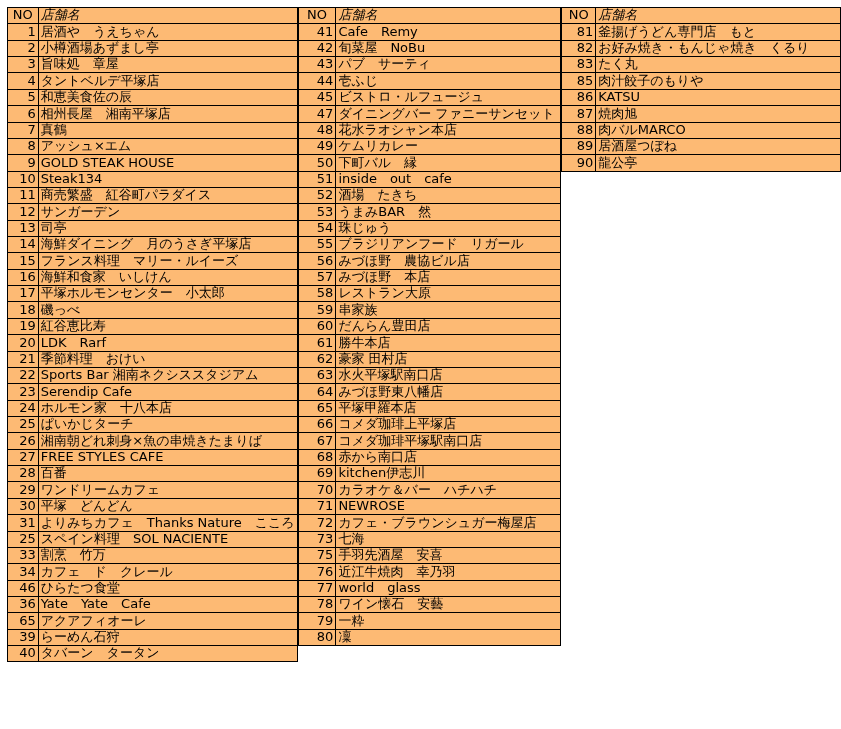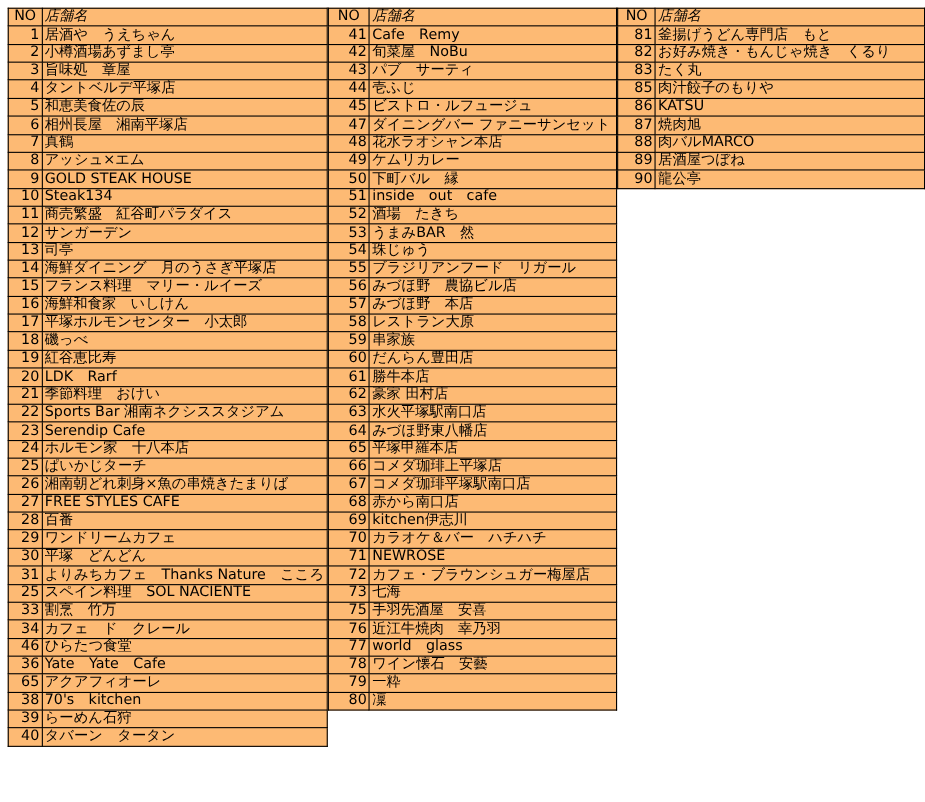--- a/index.html
+++ b/index.html
@@ -212,24 +212,20 @@
           </tr>
           <tr>
             <td class="no-cell">36</td>
             <td class="name-cell">Yate　Yate　Cafe</td>
           </tr>
           <tr>
             <td class="no-cell">65</td>
             <td class="name-cell">アクアフィオーレ</td>
           </tr>
           <tr>
-            <td class="no-cell">38</td>
-            <td class="name-cell">70's　kitchen</td>
-          </tr>
-          <tr>
             <td class="no-cell">39</td>
             <td class="name-cell">らーめん石狩</td>
           </tr>
           <tr>
             <td class="no-cell">40</td>
             <td class="name-cell">タバーン　タータン</td>
           </tr>
         </tbody>
     </table>
 

